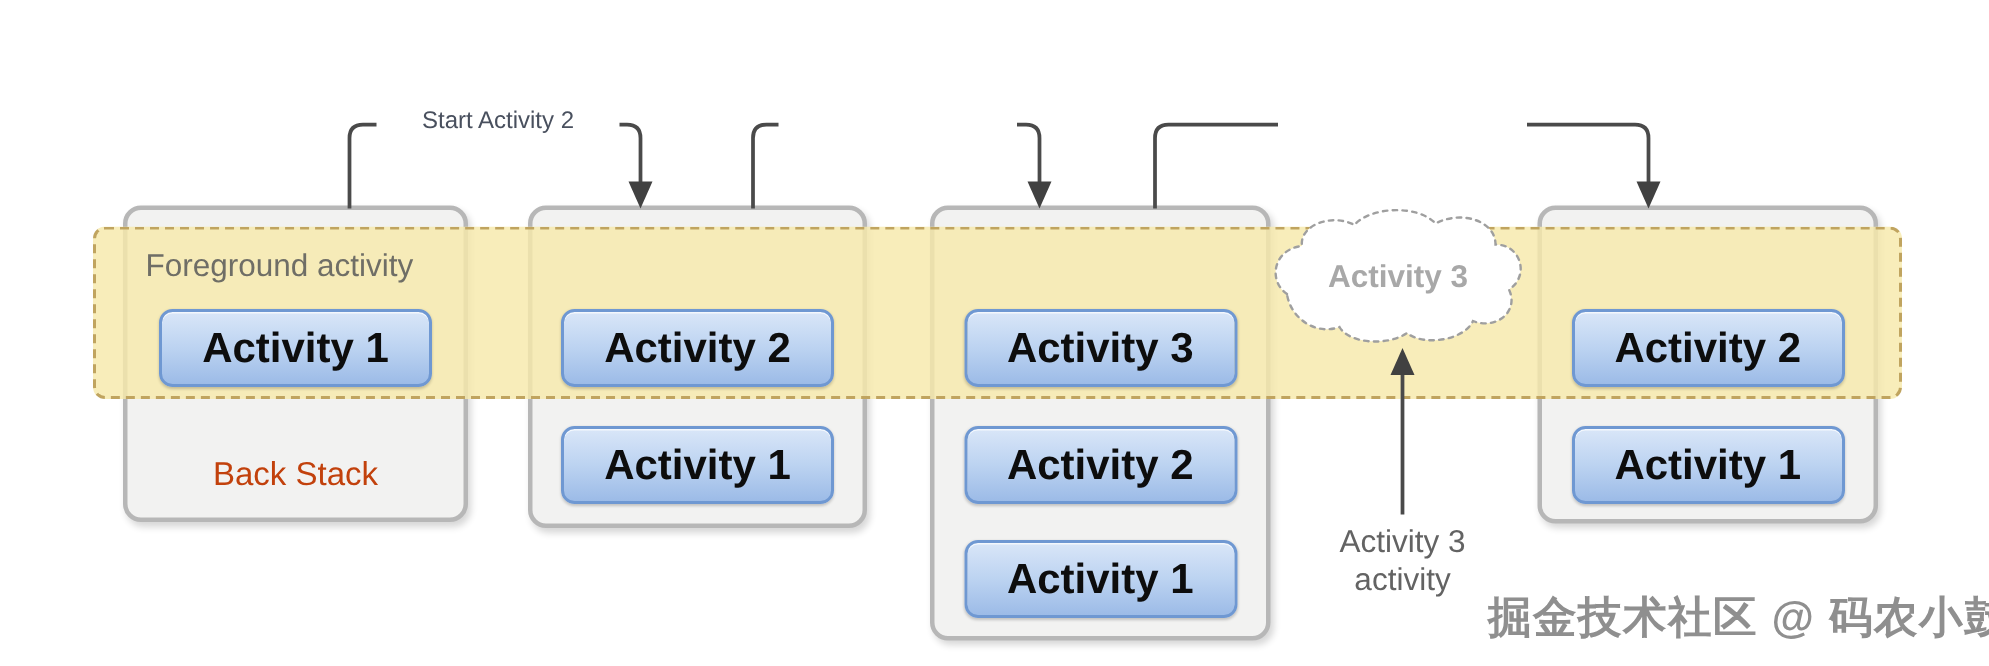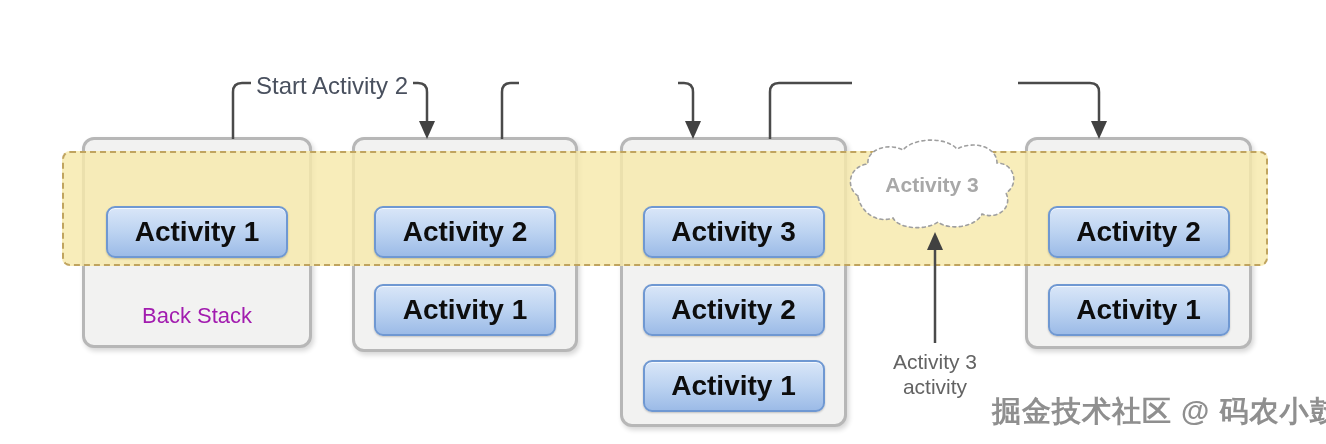--- a/index.html
+++ b/index.html
@@ -24,21 +24,21 @@
   .s2{left:352px;top:137px;width:226px;height:215px;}
   .s3{left:620px;top:137px;width:227px;height:290px;}
   .s4{left:1025px;top:137px;width:227px;height:212px;}
 
   .fg-label{
     position:absolute;left:12px;top:26px;
     font-size:21px;color:#6f6e66;z-index:5;white-space:nowrap;
   }
   .bs-label{
     position:absolute;left:0;right:0;bottom:16px;
-    text-align:center;font-size:22px;color:#a21caf;z-index:5;
+    text-align:center;font-size:22px;color:#c2410c;z-index:5;
   }
 
   .abtn{
     position:absolute;left:calc(50% - 91px);width:182px;height:52px;
     box-sizing:border-box;
     background:linear-gradient(180deg,#d9e6f8 0%,#bcd3f1 50%,#9cbbe7 100%);
     border:2px solid #6f98d2;
     border-radius:9px;
     box-shadow:inset 0 1px 0 rgba(255,255,255,0.7), 0 1px 2px rgba(0,0,0,0.2);
     display:flex;align-items:center;justify-content:center;
@@ -65,21 +65,21 @@
   .connectors path.line{fill:none;stroke:#4a4a4a;stroke-width:2.5;}
   .connectors polygon.head{fill:#414141;stroke:none;}
   .connectors path.cloud{
     fill:#ffffff;stroke:#9f9f9f;stroke-width:1.6;
     stroke-dasharray:3 3.5;stroke-linecap:round;
   }
 
   
   .bracket-label{
     position:absolute;top:72px;
-    font-size:24px;color:#49505e;text-align:center;
+    font-size:16px;color:#49505e;text-align:center;
     z-index:7;white-space:nowrap;
   }
   .bl1{left:233px;width:198px;}
   .bl2{left:500px;width:196px;}
   .bl3{left:835px;width:200px;}
 
   .cloud-label{
     position:absolute;left:857px;top:173px;width:150px;
     text-align:center;font-size:21px;font-weight:700;color:#a8a8a8;
     z-index:7;
@@ -96,20 +96,21 @@
     color:#8f8f8f;white-space:nowrap;z-index:9;
     text-shadow:-1px -1px 0 #fff,1px -1px 0 #fff,-1px 1px 0 #fff,1px 1px 0 #fff,2px 2px 1px #fff;
   }
 </style>
 </head>
 <body>
 
 <div class="canvas">
 
   <div class="stack s1">
+    <div class="fg-label">Foreground activity</div>
     <div class="abtn r1">Activity 1</div>
     <div class="bs-label">Back Stack</div>
   </div>
 
   <div class="stack s2">
     <div class="abtn r1">Activity 2</div>
     <div class="abtn r2">Activity 1</div>
   </div>
 
   <div class="stack s3">

